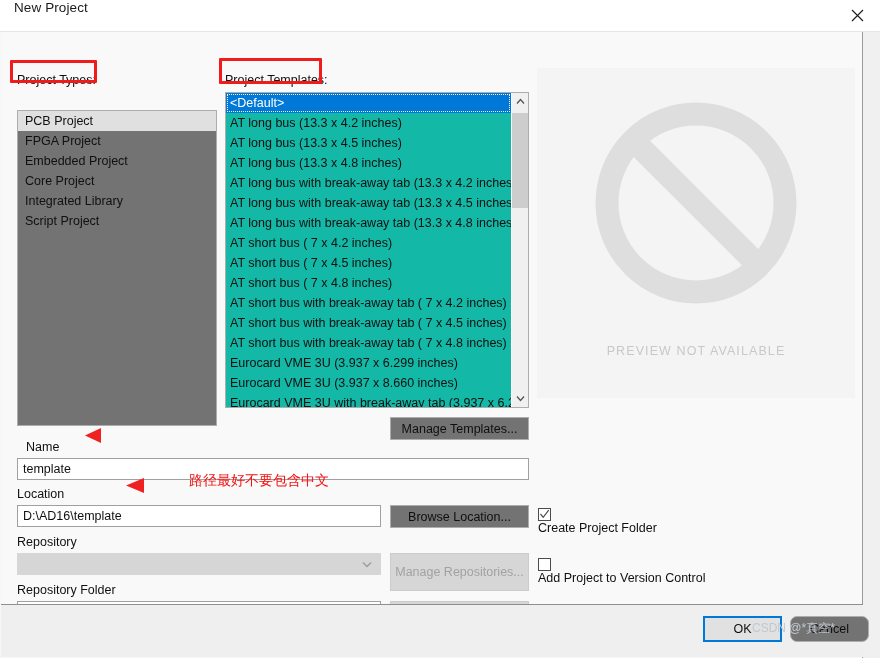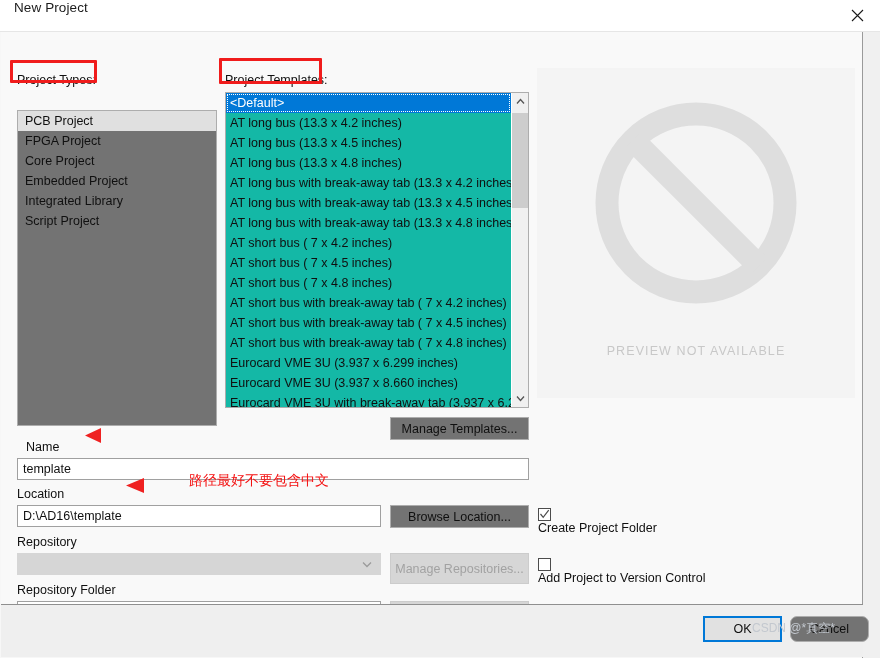--- a/index.html
+++ b/index.html
@@ -319,22 +319,22 @@
   <div class="dialog-body">
 
     <div class="content-pane">
 
       <div class="field-label" style="left:16px; top:41px;">Project Types:</div>
       <div class="field-label" style="left:224px; top:41px;">Project Templates:</div>
 
       <div class="types-list" id="types-list">
           <div class="type-item selected">PCB Project</div>
           <div class="type-item">FPGA Project</div>
+          <div class="type-item">Embedded Project</div>
           <div class="type-item">Core Project</div>
-          <div class="type-item">Embedded Project</div>
           <div class="type-item">Integrated Library</div>
           <div class="type-item">Script Project</div>
         </div>
 
       <div class="templates-list">
         <div class="tmpl-scroll-area" id="tmpl-scroll-area">
             <div class="tmpl-item selected">&lt;Default&gt;</div>
             <div class="tmpl-item">AT long bus (13.3 x 4.2 inches)</div>
             <div class="tmpl-item">AT long bus (13.3 x 4.5 inches)</div>
             <div class="tmpl-item">AT long bus (13.3 x 4.8 inches)</div>
@@ -384,21 +384,21 @@
       <div class="field-label" style="left:16px; top:455px;">Location</div>
       <div class="text-input" style="left:16px; top:473px; width:364px; height:22px;">D:\AD16\template</div>
       <div class="btn" style="left:389px; top:473px; width:139px; height:23px;">Browse Location...</div>
 
       <div class="field-label" style="left:16px; top:503px;">Repository</div>
       <div class="combo-disabled" style="left:16px; top:521px; width:364px; height:22px;">
         <svg width="10" height="7" viewBox="0 0 10 7">
           <path d="M1 1.5 L5 5.5 L9 1.5" stroke="#9b9b9b" stroke-width="1.3" fill="none"></path>
         </svg>
       </div>
-      <div class="btn disabled" style="left:389px; top:521px; width:139px; height:31px;">Manage Repositories...</div>
+      <div class="btn disabled" style="left:389px; top:521px; width:139px; height:38px;">Manage Repositories...</div>
 
       <div class="field-label" style="left:16px; top:551px;">Repository Folder</div>
       <div class="text-input" style="left:16px; top:569px; width:364px; height:22px;"></div>
       <div class="btn disabled" style="left:389px; top:569px; width:139px; height:23px;">Browse Folder...</div>
 
       <div class="checkrow" style="left:537px; top:476px;">
         <span class="cbox">
           <svg width="11" height="11" viewBox="0 0 11 11">
             <path d="M1.5 5 L4.2 8.3 L9.7 1.2" stroke="#4c4c4c" stroke-width="1.2" fill="none"></path>
           </svg>

